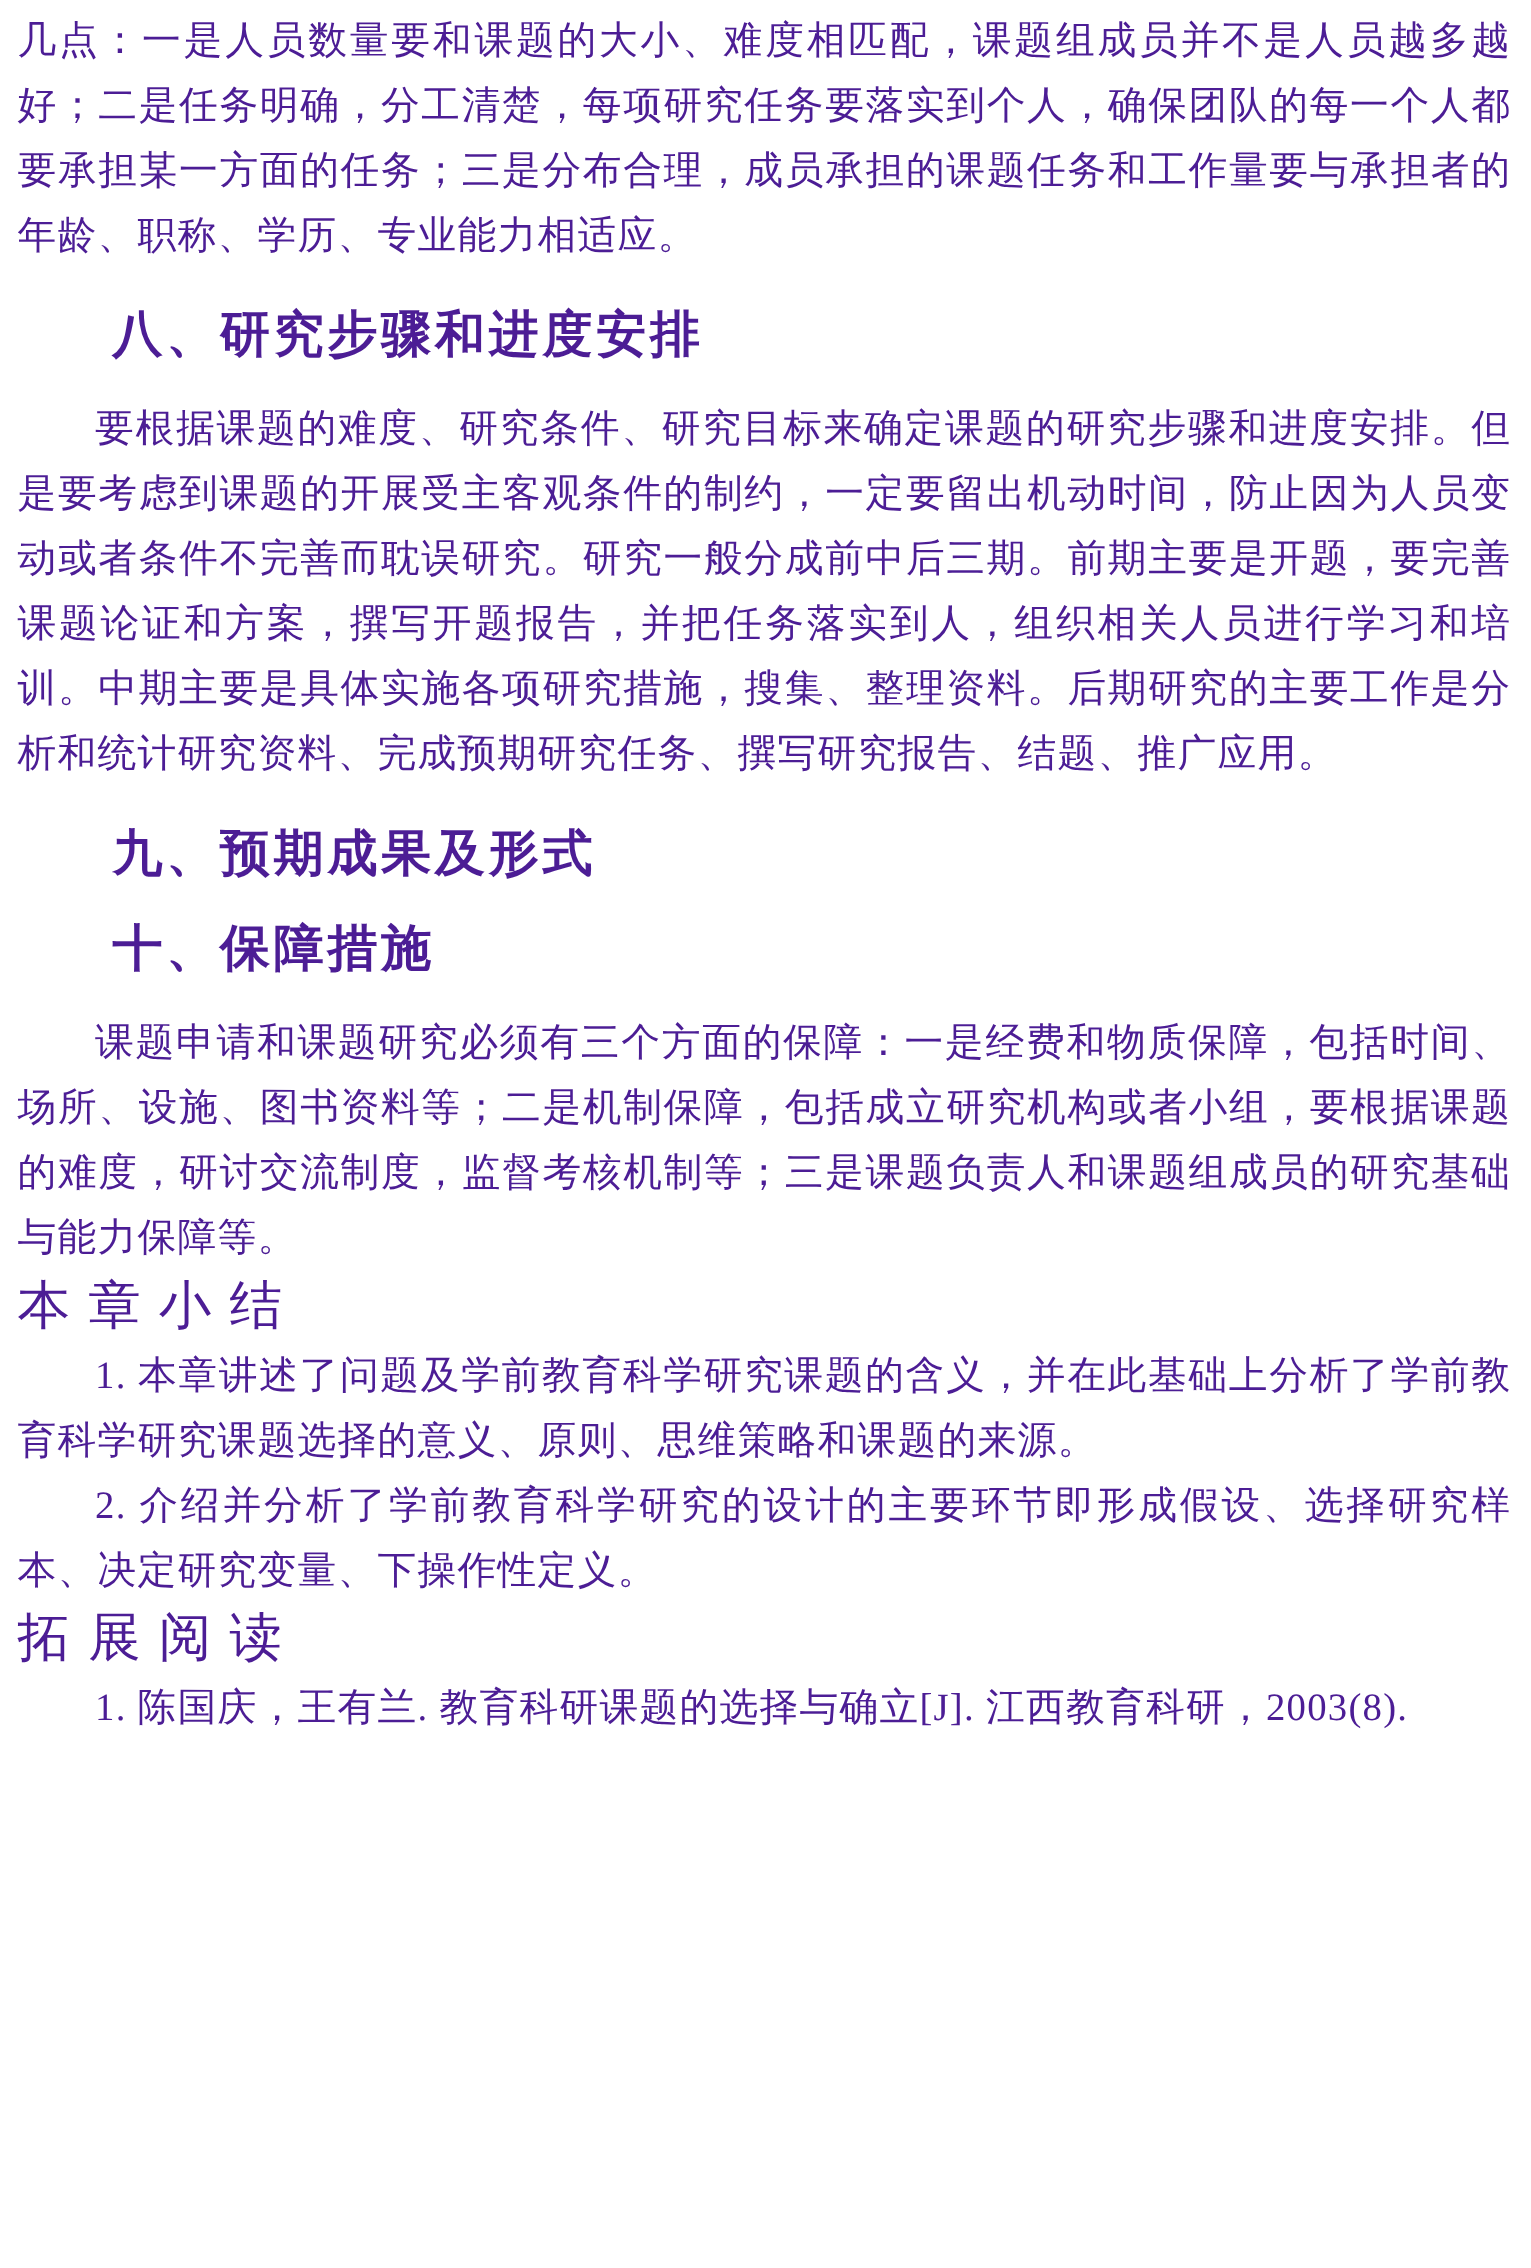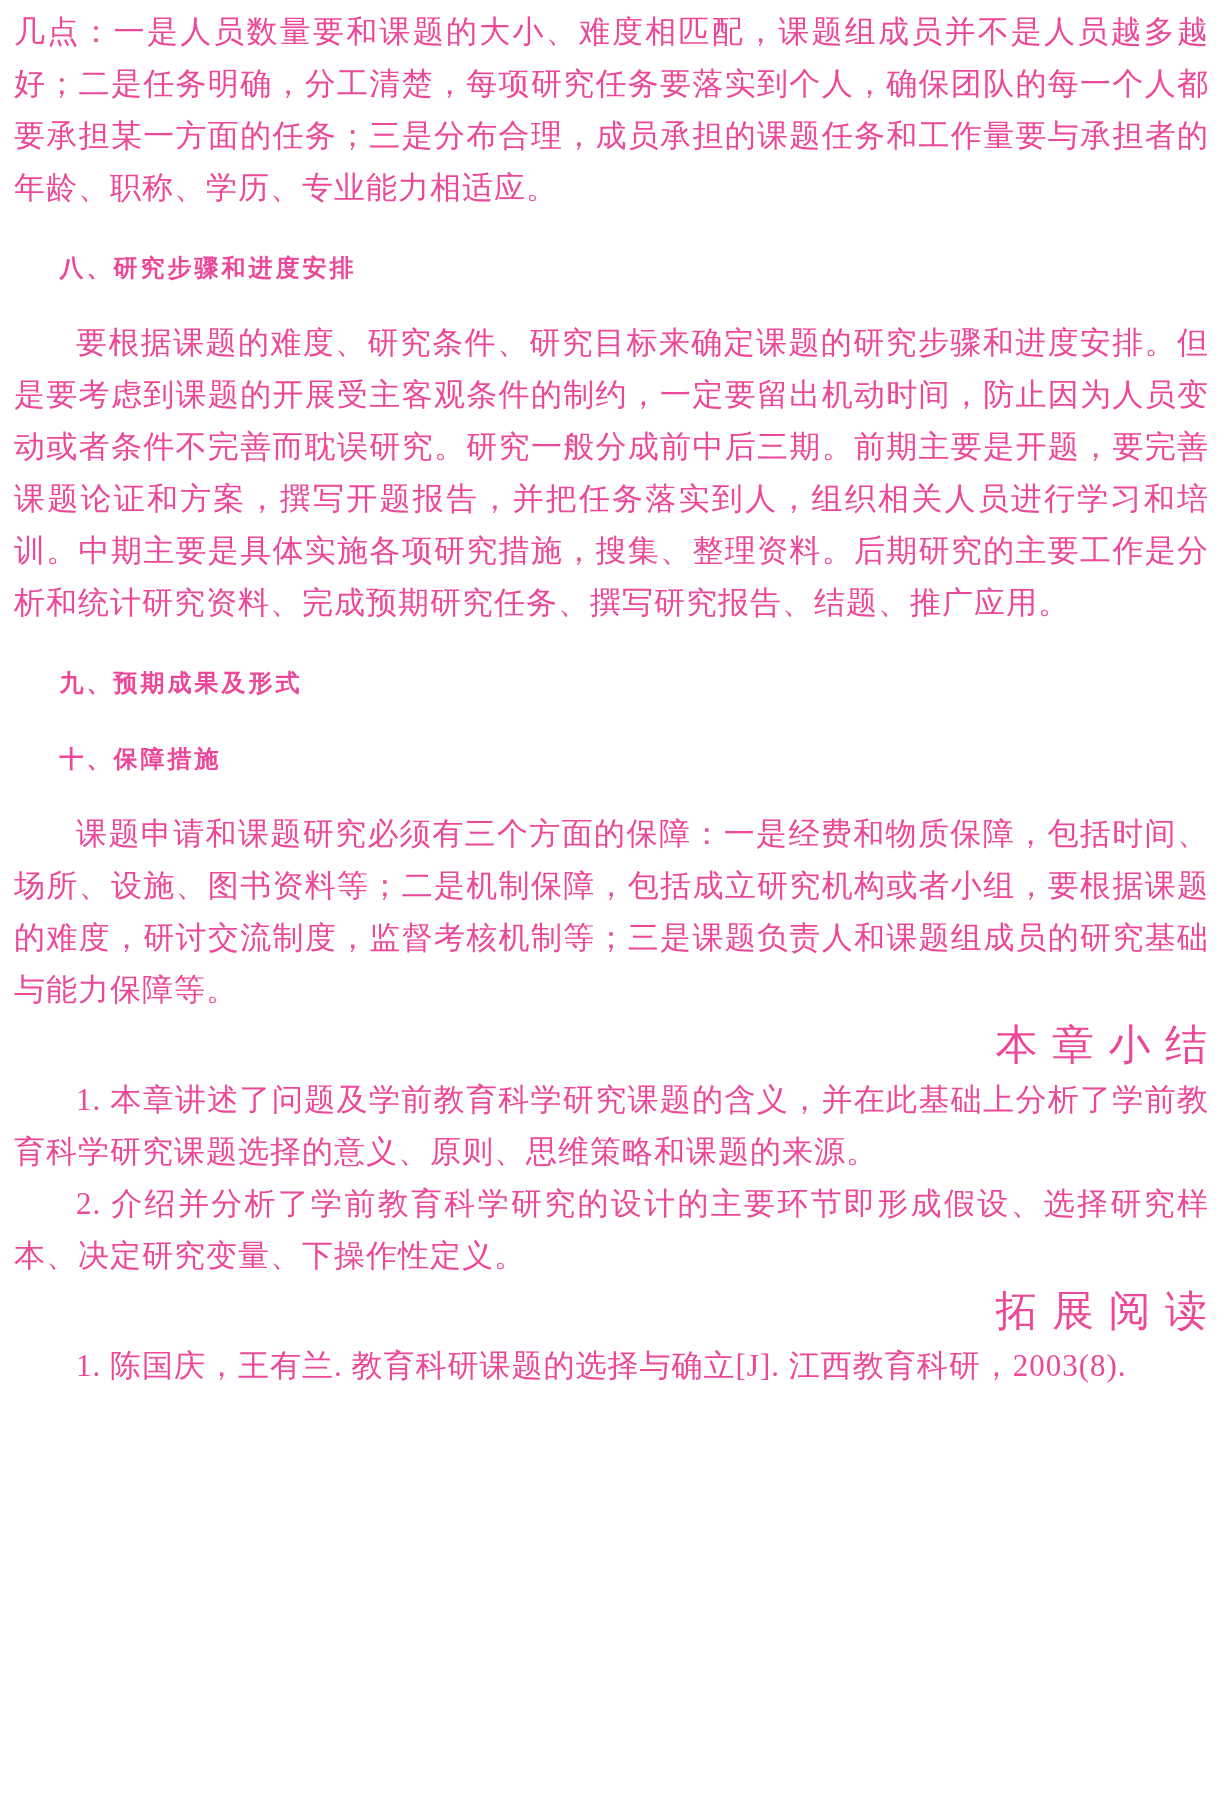--- a/index.html
+++ b/index.html
@@ -6,50 +6,50 @@
     margin: 0;
     padding: 0;
     background: #ffffff;
   }
   .page {
     position: relative;
     width: 1225px;
     height: 1464px;
     box-sizing: border-box;
     background: #ffffff;
-    color: #ec4899;
+    color: #4c1d95;
     padding: 6px 16px 0 14px;
     overflow: hidden;
     font-family: "Liberation Serif", "DejaVu Serif", serif;
     font-size: 31px;
     line-height: 52px;
   }
   p.body {
     margin: 0;
     text-align: justify;
     letter-spacing: 1px;
   }
   p.indent {
     text-indent: 2em;
   }
   h2.section-heading {
     font-family: Liberation Serif, serif;
     font-weight: bold;
-    font-size: 24px;
+    font-size: 40px;
     line-height: 44px;
     letter-spacing: 3px;
     margin: 32px 0 27px 0;
     text-indent: 1.9em;
   }
   h1.center-heading {
     font-family: "Liberation Serif", "DejaVu Serif", serif;
     font-weight: normal;
     font-size: 42px;
     line-height: 58px;
-    text-align: right;
+    text-align: left;
     letter-spacing: 2px;
     margin: 0;
   }
   .summary-title   { margin: 46px 0 46px 0; }
   .reading-title   { margin: 40px 0 50px 0; }
   .ref { letter-spacing: 1px; }
 </style>
 </head>
 <body>
 

